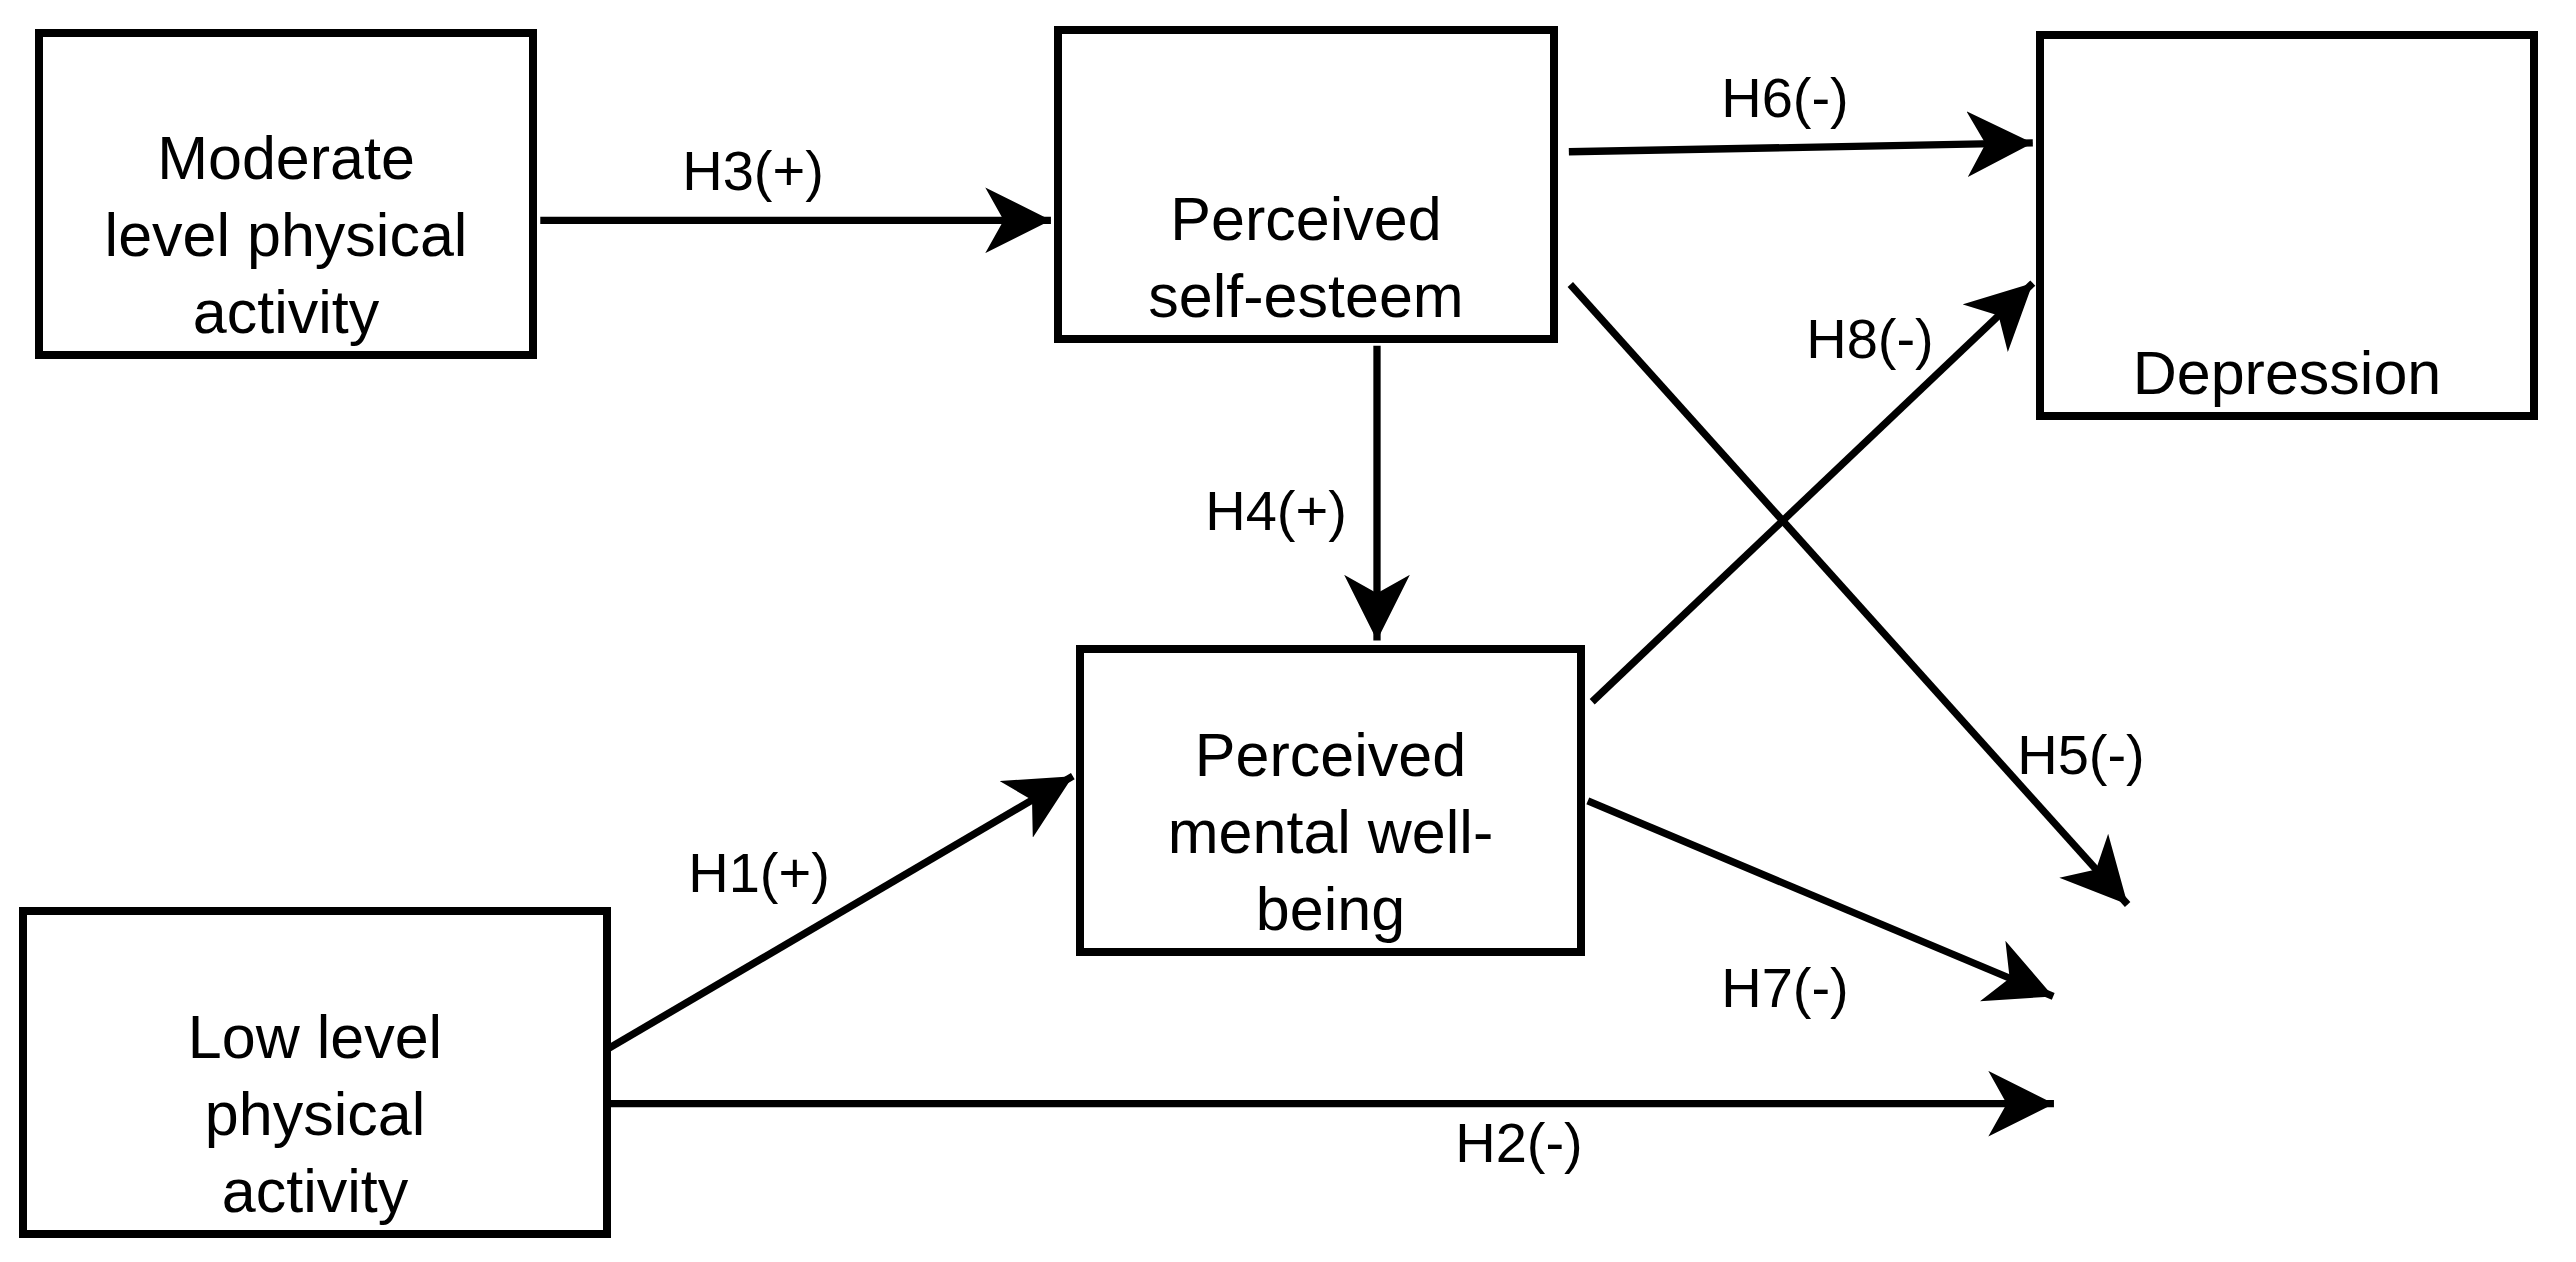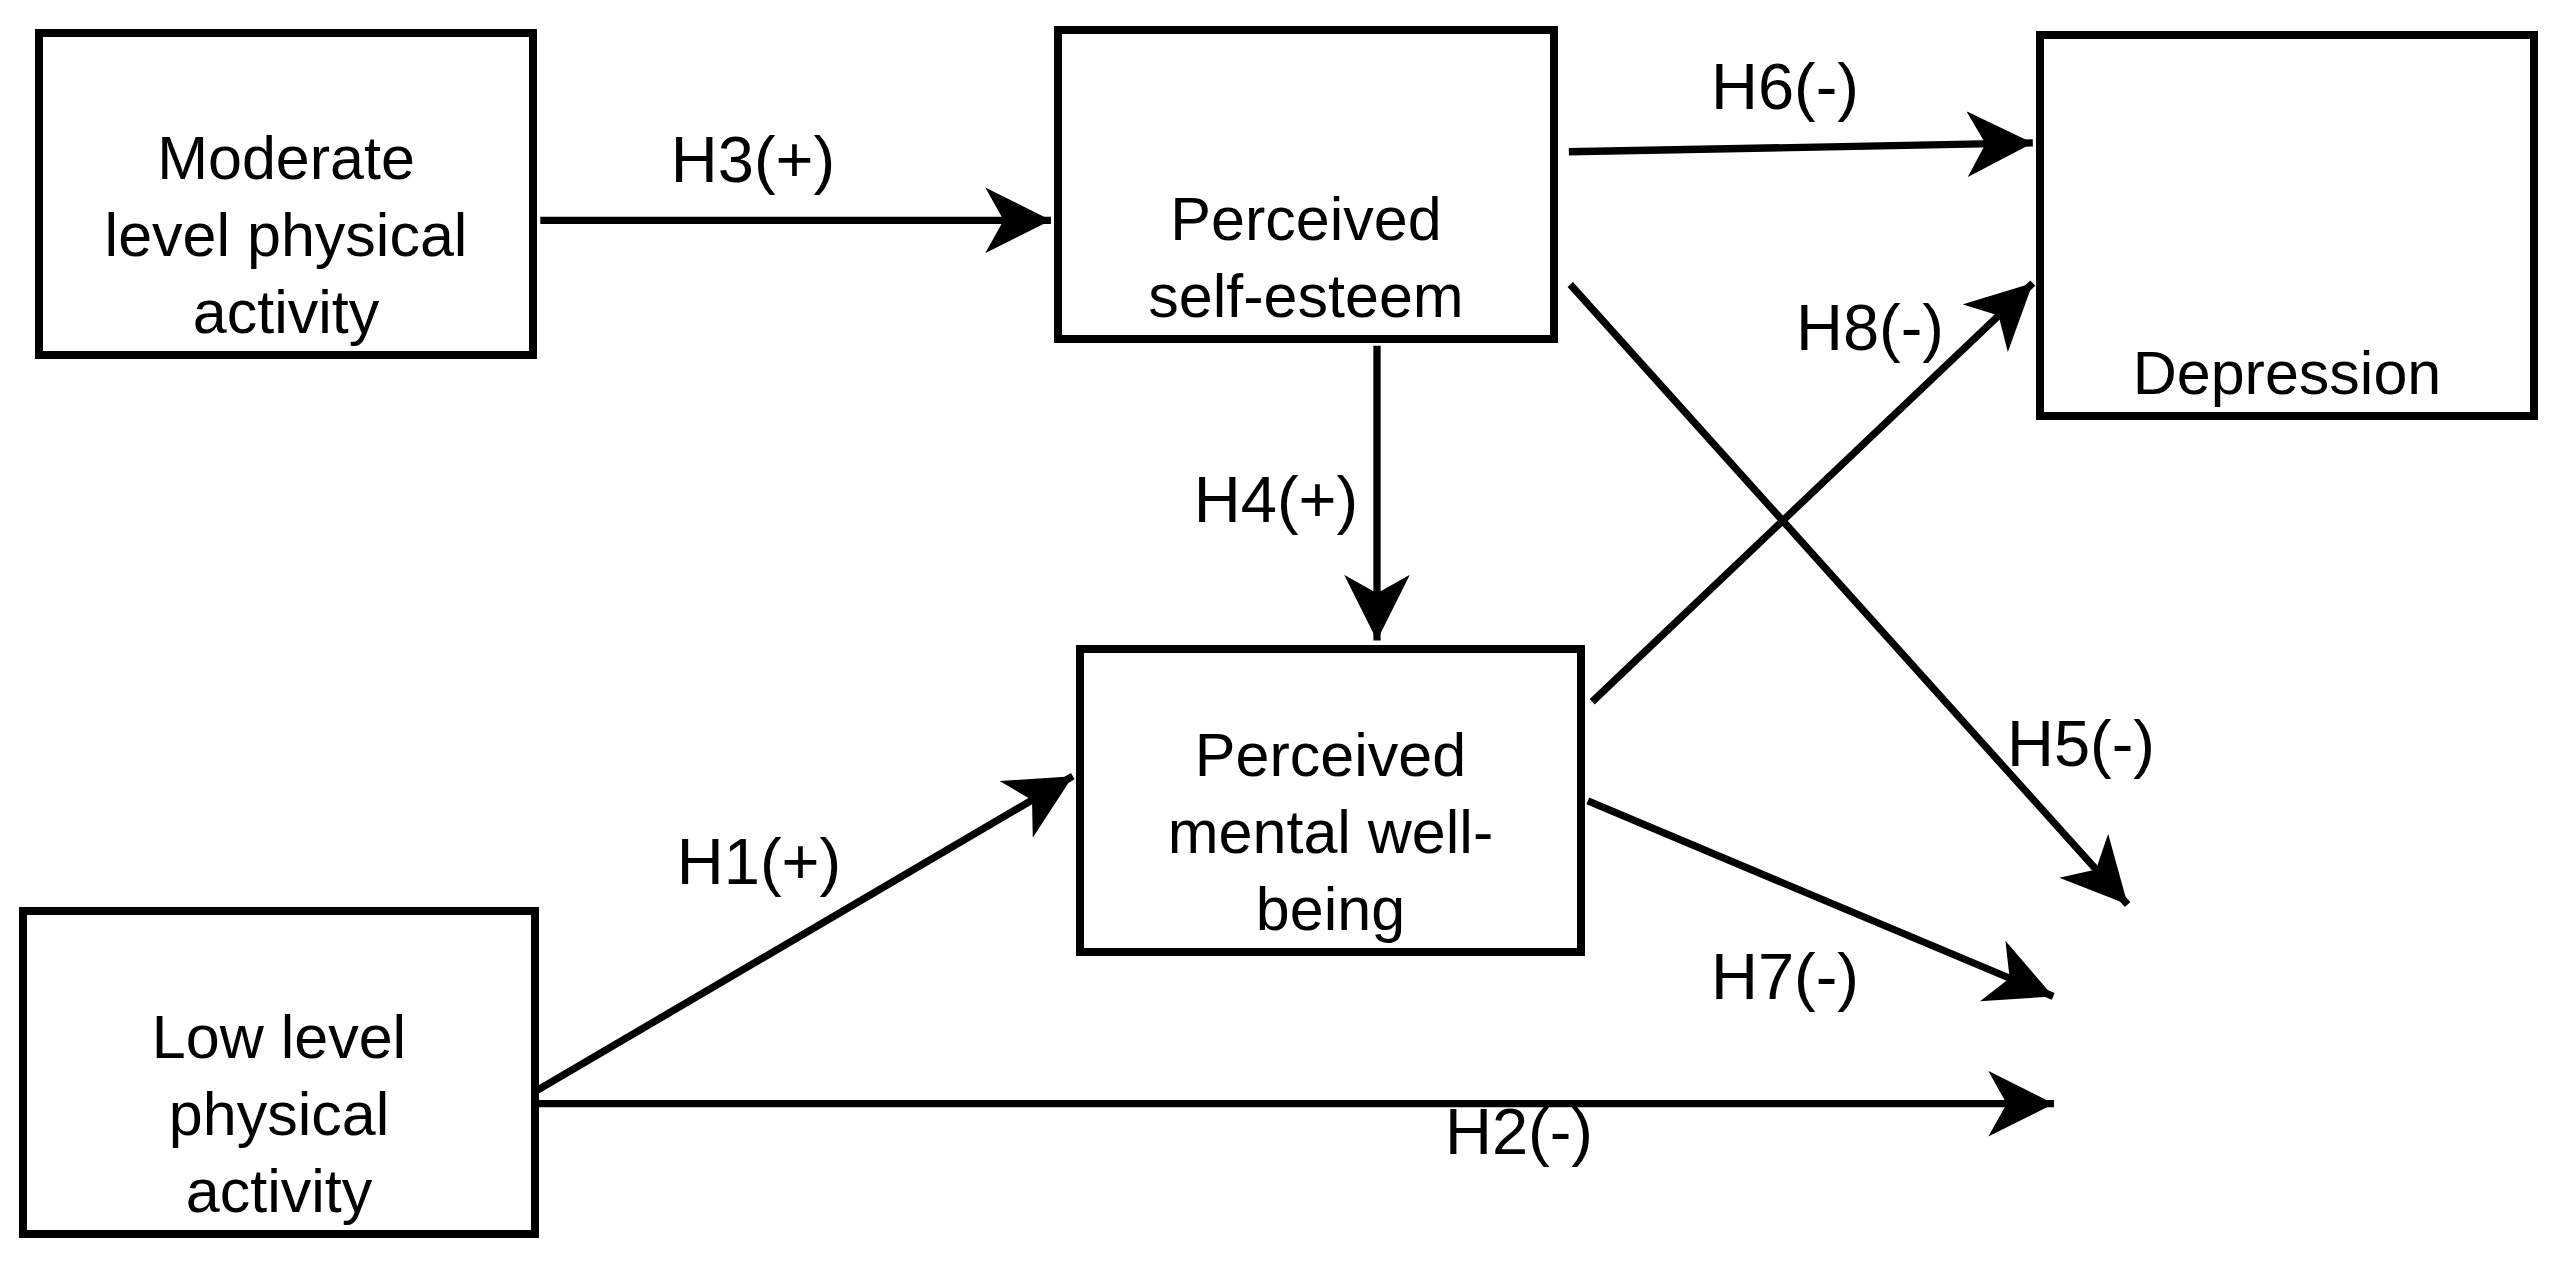--- a/index.html
+++ b/index.html
@@ -38,23 +38,24 @@
   }
   .node-label {
     font-size: 61px;
     line-height: 1.26;
     text-align: center;
     white-space: pre-line;
   }
   .edge-label {
     position: absolute;
     transform: translate(-50%, -50%);
-    font-size: 65px;
+    font-size: 56px;
     line-height: 1;
     white-space: nowrap;
+    margin-top: 12px;
   }
 </style>
 </head>
 <body>
 
 <div class="canvas">
 
   <svg class="edges" viewBox="0 0 3530 1730" aria-hidden="true">
     <defs>
       <marker id="arrowhead" viewBox="0 0 10 10" refX="10" refY="5" markerWidth="9" markerHeight="9" orient="auto">
@@ -85,21 +86,21 @@
   <div class="node" style="left:2036px; top:31px;   width:502px; height:389px;">
     <span class="node-label">Depression</span>
   </div>
 
   <div class="node" style="left:1076px; top:645px;  width:509px; height:311px;">
     <span class="node-label">Perceived
 mental well-
 being</span>
   </div>
 
-  <div class="node" style="left:19px;   top:907px; width:520px; height:331px;">
+  <div class="node" style="left:19px;   top:907px; width:592px; height:331px;">
     <span class="node-label">Low level
 physical
 activity</span>
   </div>
 
 
   <div class="edge-label" style="left:753px; top:159px;">H3(+)</div>
   <div class="edge-label" style="left:1785px; top:86px;">H6(-)</div>
   <div class="edge-label" style="left:1276px; top:499px;">H4(+)</div>
   <div class="edge-label" style="left:1870px; top:327px;text-align:center;">H8(-)</div>

